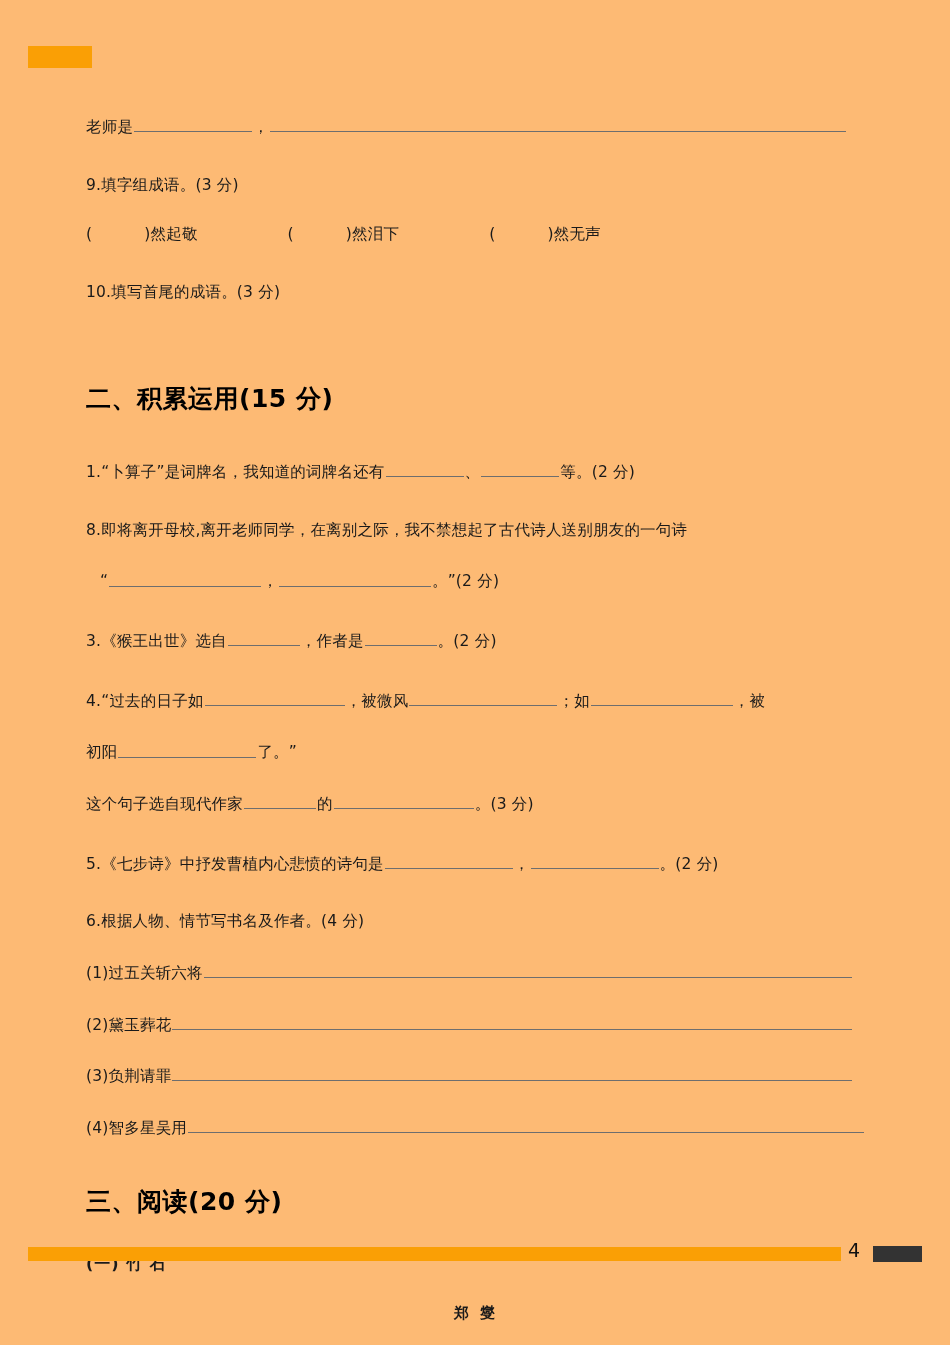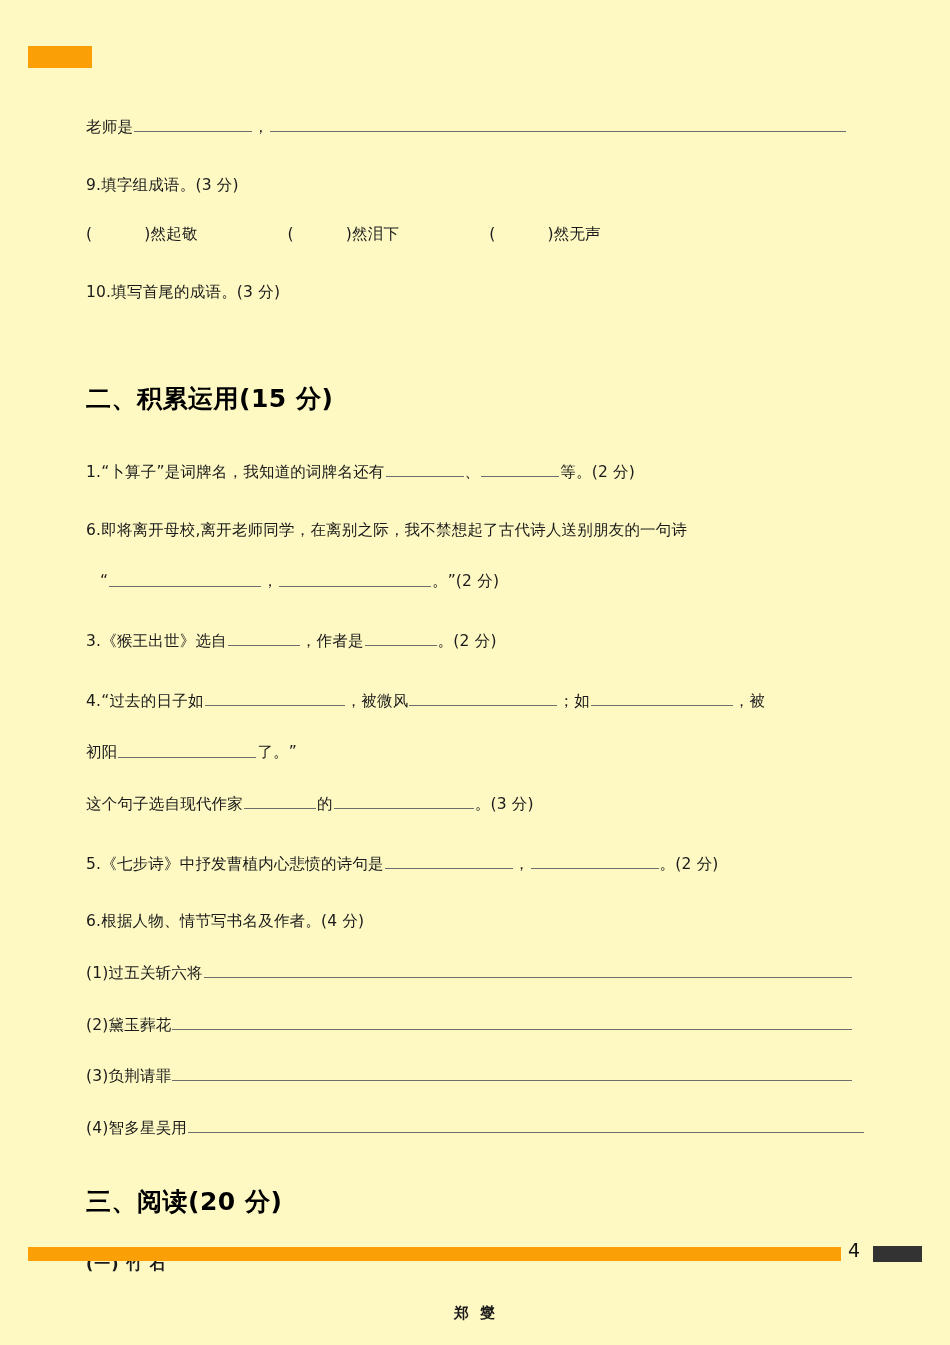--- a/index.html
+++ b/index.html
@@ -5,21 +5,21 @@
 <style>
   html, body {
     margin: 0;
     padding: 0;
     background: #ffffff;
   }
   .page {
     position: relative;
     width: 950px;
     height: 1345px;
-    background: #fef9c3;
+    background: #fdba74;
     font-family: "DejaVu Sans", "Liberation Sans", sans-serif;
     color: #1a1a1a;
     overflow: hidden;
   }
 
   
   .header-mark {
     position: absolute;
     left: 28px;
     top: 46px;
@@ -157,21 +157,21 @@
     <div class="section-heading">二、积累运用(15 分)</div>
 
     <div class="gap-xl"></div>
 
     <div class="line">
       <span>1.“卜算子”是词牌名，我知道的词牌名还有</span><span class="u" style="width:78px"></span><span>、</span><span class="u" style="width:78px"></span><span>等。(2 分)</span>
     </div>
 
     <div class="gap-lg"></div>
 
-    <div class="line">6.即将离开母校,离开老师同学，在离别之际，我不禁想起了古代诗人送别朋友的一句诗</div>
+    <div class="line">8.即将离开母校,离开老师同学，在离别之际，我不禁想起了古代诗人送别朋友的一句诗</div>
 
     <div class="gap-md"></div>
 
     <div class="line" style="padding-left:14px">
       <span>“</span><span class="u" style="width:152px"></span><span>，</span><span class="u" style="width:152px"></span><span>。”(2 分)</span>
     </div>
 
     <div class="gap-lg"></div>
 
     <div class="line">

